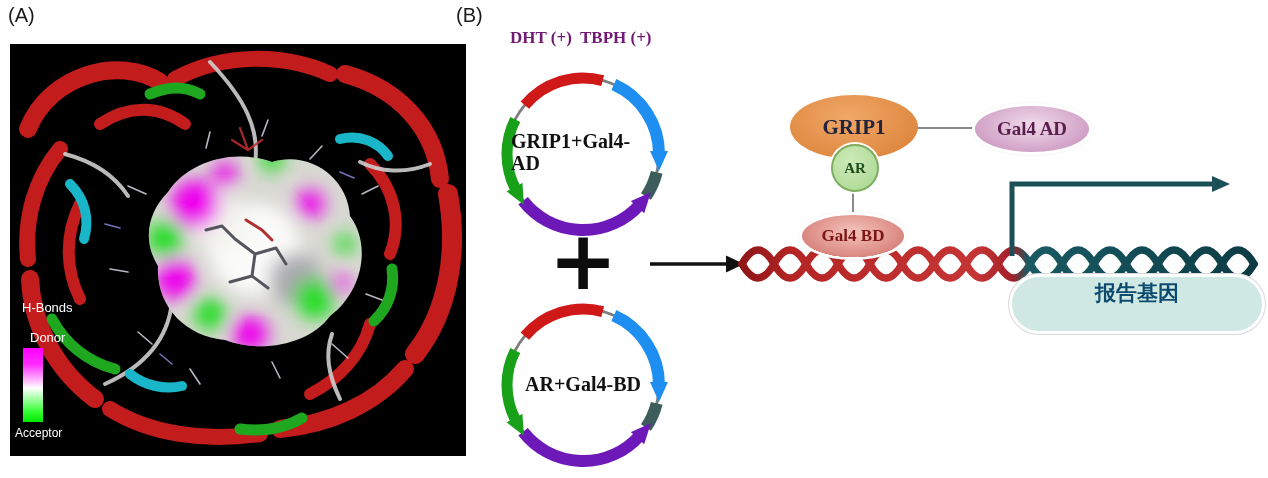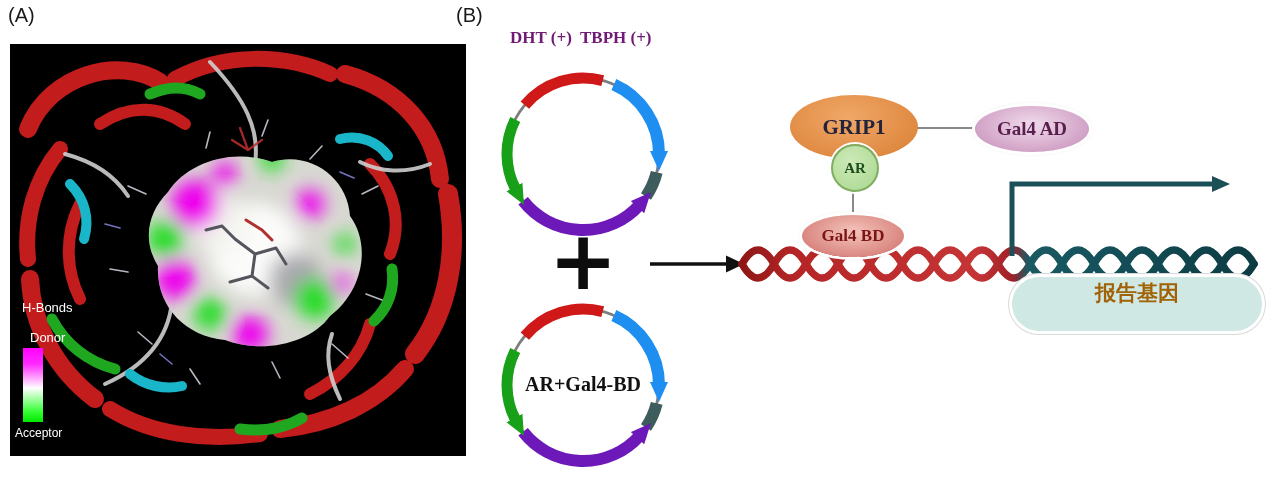--- a/index.html
+++ b/index.html
@@ -44,21 +44,21 @@
       background:radial-gradient(ellipse at 50% 40%,#ecd3e6 10%,#cf9ec4 75%,#c08cb4);
       box-shadow:0 0 0 3px #fff,0 0 5px rgba(0,0,0,.25);
       font:bold 19px "Liberation Serif",serif;color:#5a1f4d;}
   #gal4bd{left:802px;top:215px;width:102px;height:42px;
       background:radial-gradient(ellipse at 50% 40%,#f0bcb4 10%,#d8837c 75%,#cc736c);
       box-shadow:0 0 0 3px #fff,0 0 5px rgba(0,0,0,.25);
       font:bold 17px "Liberation Serif",serif;color:#7c1616;z-index:4;}
   #reporter{left:1012px;top:277px;width:250px;height:54px;border-radius:27px;
       background:#cfe8e3;box-shadow:0 0 0 3px #fff,0 0 0 4px #d8d8d8;
       text-align:center;z-index:3;padding-top:3px;box-sizing:border-box;}
-  #reporter .rep1{display:block;font:bold 21px "Liberation Sans",sans-serif;color:#a16207;line-height:25px;text-align:center;}
+  #reporter .rep1{display:block;font:bold 21px "Liberation Sans",sans-serif;color:#0c4a6e;line-height:25px;text-align:center;}
   #reporter .rep2{display:block;font:bold italic 19px "Liberation Serif",serif;color:#0d0d0d;line-height:22px;}
 </style>
 </head>
 <body>
 
 <div class="figure">
 
   <div id="label-a" class="panel-label">(A)</div>
   <div id="label-b" class="panel-label">(B)</div>
 
@@ -200,20 +200,24 @@
     <line x1="853" y1="170" x2="853" y2="222" stroke="#8a8a8a" stroke-width="2"></line>
 
     <g>
       <path d="M1012 256 L1012 184 L1214 184" stroke="#1c5059" stroke-width="5" fill="none"></path>
       <polygon points="1230,184 1212,176 1212,192" fill="#1c5059"></polygon>
     </g>
   </svg>
 
   <div id="conditions" class="abs">DHT (+)  TBPH (+)</div>
 
+  <div id="plasmid-top-text" class="abs">
+    <span>GRIP1+Gal4-</span>
+    <span>AD</span>
+  </div>
 
   <div id="plus-sign" class="abs">+</div>
 
   <div id="plasmid-bottom-text" class="abs">AR+Gal4-BD</div>
 
   <div id="grip1" class="ellipse">
     <span>GRIP1</span>
   </div>
   <div id="ar" class="ellipse">
     <span>AR</span>

